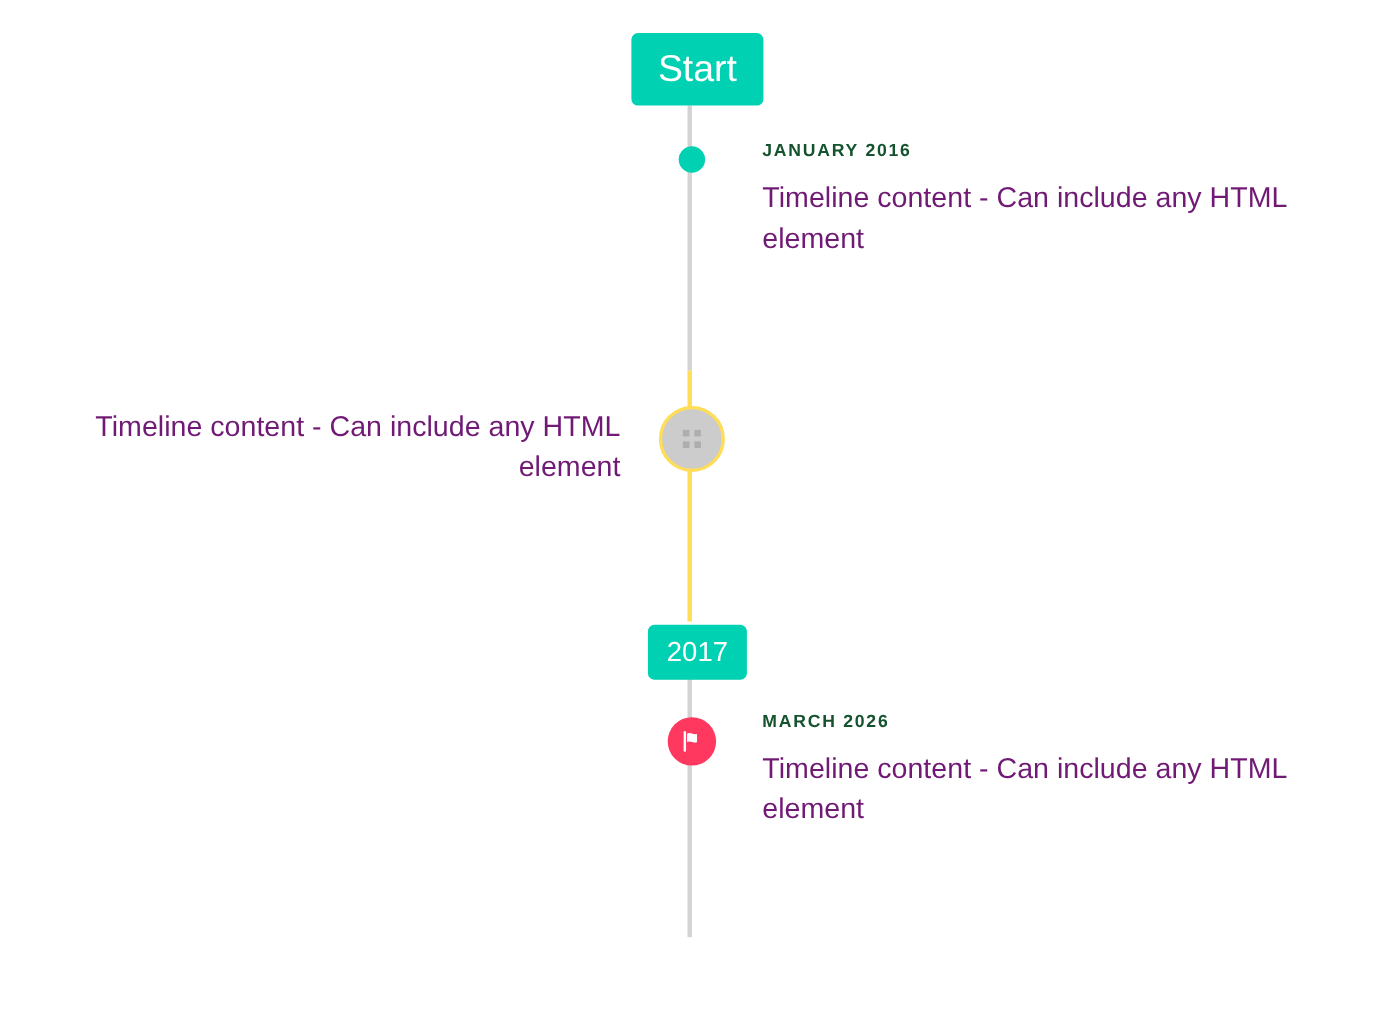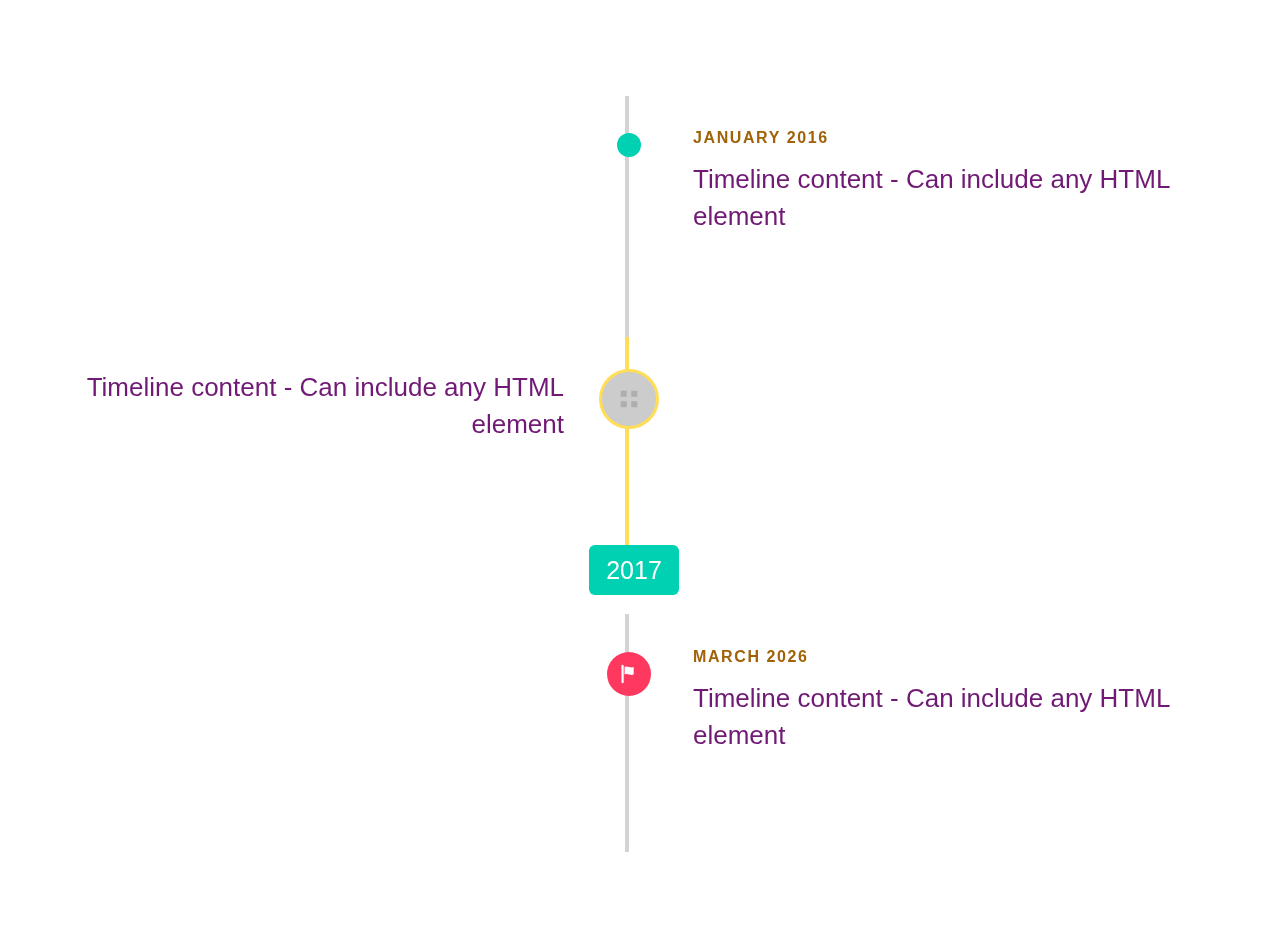--- a/index.html
+++ b/index.html
@@ -48,21 +48,21 @@
     box-sizing: border-box;
     z-index: 3;
   }
   .badge-start {
     top: 30px;
     width: 120px;
     height: 66px;
     font-size: 34px;
   }
   .badge-2017 {
-    top: 545px;
+    top: 568px;
     width: 90px;
     height: 50px;
     font-size: 25px;
   }
   .badge-end {
     top: 848px;
     width: 106px;
     height: 64px;
     font-size: 34px;
   }
@@ -128,21 +128,21 @@
   .content-left {
     left: 40px;
     width: 524px;
     text-align: right;
   }
 
   .heading {
     font-size: 16px;
     font-weight: 700;
     letter-spacing: 1.6px;
-    color: #a16207;
+    color: #14532d;
     margin: 0 0 14px 0;
     line-height: 1.1;
   }
   .body-text {
     font-size: 26px;
     font-weight: 400;
     color: #701a75;
     line-height: 1.42;
     margin: 0;
   }
@@ -157,20 +157,21 @@
 </style>
 </head>
 <body>
 
 <div class="timeline">
 
   <div class="rail rail-top"></div>
   <div class="rail rail-yellow"></div>
   <div class="rail rail-mid"></div>
 
+  <div class="badge badge-start">Start</div>
 
   <div class="item" id="item-jan">
     <div class="marker marker-dot"></div>
     <div class="content content-right">
       <p class="heading">JANUARY 2016</p>
       <p class="body-text">Timeline content - Can include any HTML element</p>
     </div>
   </div>
 
   <div class="item" id="item-feb">

